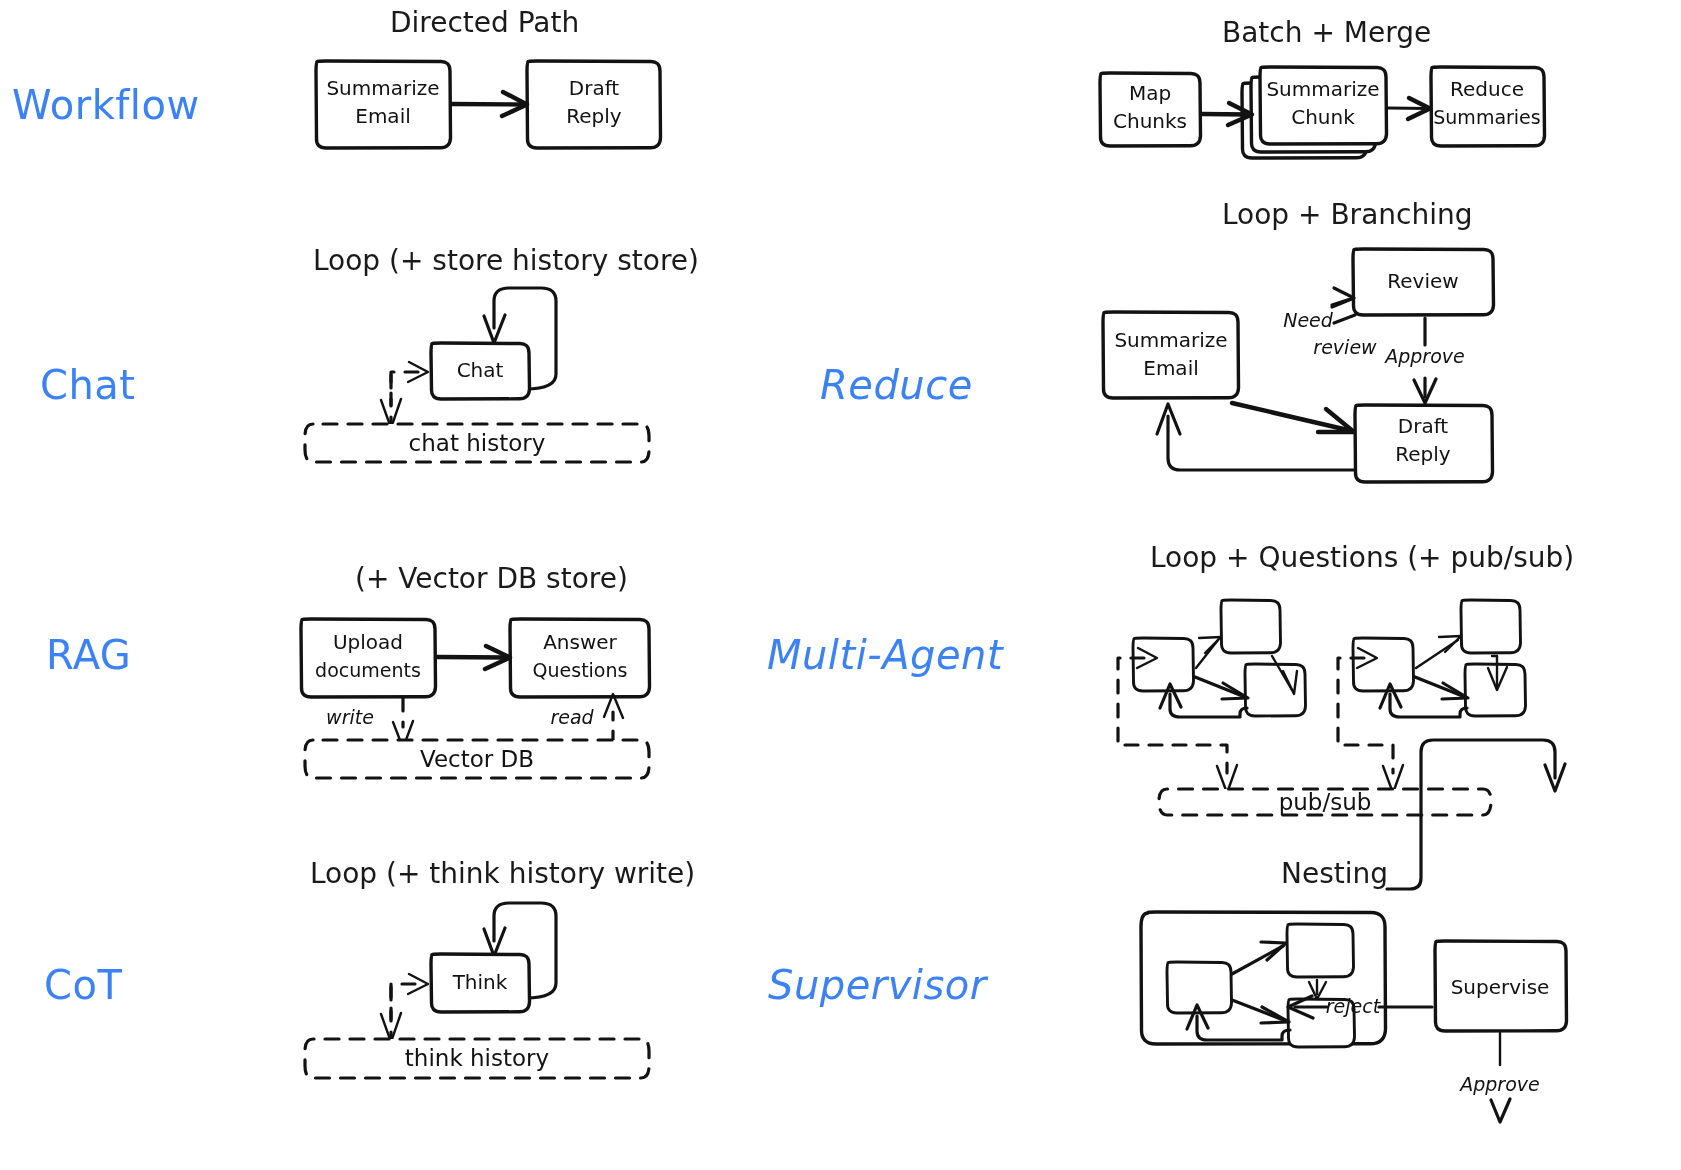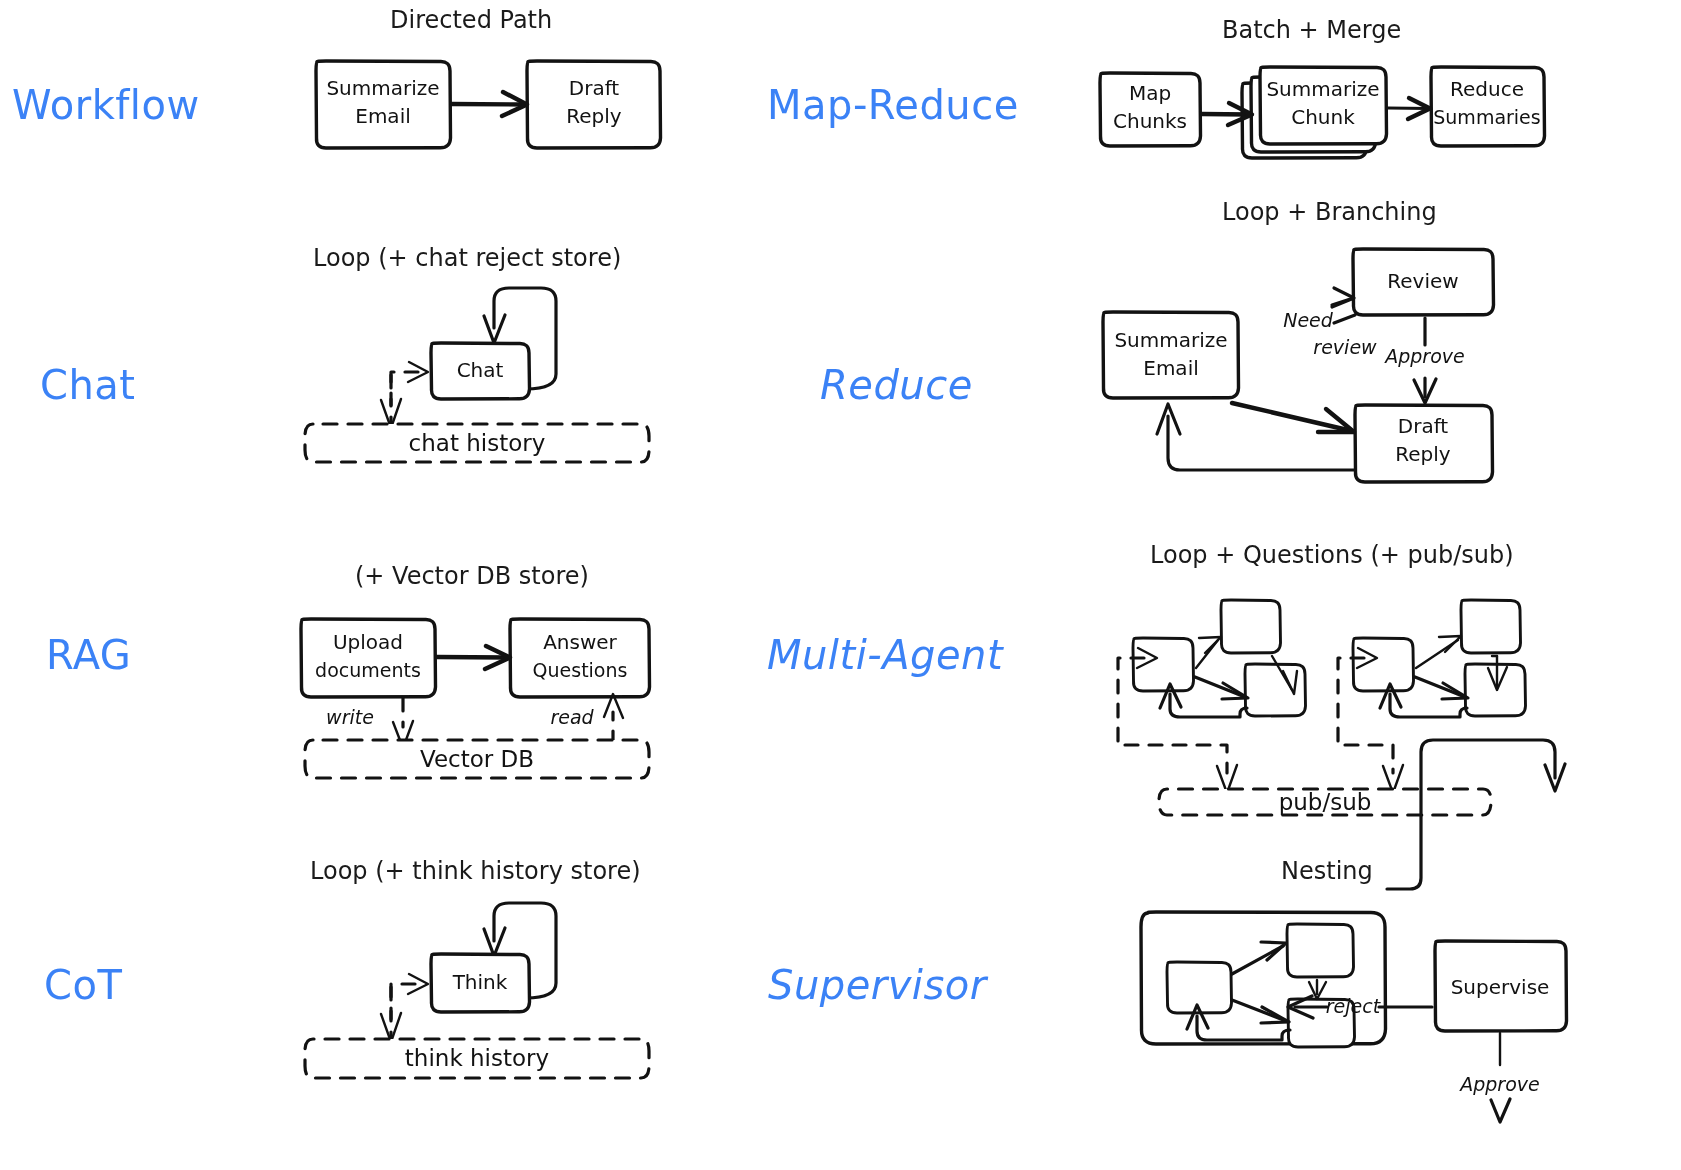--- a/index.html
+++ b/index.html
@@ -4,21 +4,21 @@
 <style>
   html,body{margin:0;padding:0;background:#fff;}
   body{width:1681px;height:1170px;position:relative;overflow:hidden;
        font-family:"DejaVu Sans",sans-serif;color:#1a1a1a;}
   .canvas{position:absolute;inset:0;}
   svg{position:absolute;top:0;left:0;width:1681px;height:1170px;overflow:visible;}
   .row-label{position:absolute;font-family:"DejaVu Sans",sans-serif;
              font-size:40px;font-weight:500;color:#3b82f6;letter-spacing:.5px;
              white-space:nowrap;}
   .row-label.ital{font-style:italic;}
-  .cap{position:absolute;font-size:24px;color:#1a1a1a;white-space:nowrap;
+  .cap{position:absolute;font-size:28px;color:#1a1a1a;white-space:nowrap;
        font-family:"DejaVu Sans",sans-serif;}
   .nodetext{font-size:20px;fill:#121212;font-family:"DejaVu Sans",sans-serif;}
   .nodetext.sm{font-size:19px;}
   .edgelabel{font-size:19px;fill:#121212;font-style:italic;
              font-family:"DejaVu Sans",sans-serif;}
   .storetext{font-size:23px;fill:#121212;font-family:"DejaVu Sans",sans-serif;}
   .stroke{fill:#fff;stroke:#121212;stroke-width:3.4;stroke-linecap:round;stroke-linejoin:round;}
   .strokeT{fill:#fff;stroke:#121212;stroke-width:2.9;stroke-linecap:round;stroke-linejoin:round;}
   .line{fill:none;stroke:#121212;stroke-width:3.2;stroke-linecap:round;stroke-linejoin:round;}
   .linethin{fill:none;stroke:#121212;stroke-width:2.4;stroke-linecap:round;stroke-linejoin:round;}
@@ -27,35 +27,34 @@
         stroke-linejoin:round;stroke-dasharray:13 11;}
   .dashbox{fill:#fff;stroke:#121212;stroke-width:3.2;stroke-linecap:round;
            stroke-linejoin:round;stroke-dasharray:14 11;}
 </style>
 </head>
 <body>
 
 <div class="canvas">
 
   <div class="row-label" style="left:12px;top:82px;">Workflow</div>
-  <div class="row-label" style="left:767px;top:82px;">Map-Reduce</div>
   <div class="row-label" style="left:40px;top:362px;">Chat</div>
   <div class="row-label ital" style="left:820px;top:362px;">Reduce</div>
   <div class="row-label" style="left:46px;top:632px;text-align:right;">RAG</div>
   <div class="row-label ital" style="left:767px;top:632px;">Multi-Agent</div>
   <div class="row-label" style="left:44px;top:962px;text-align:center;">CoT</div>
   <div class="row-label ital" style="left:768px;top:962px;">Supervisor</div>
 
   <div class="cap" style="left:390px;top:6px;">Directed Path</div>
   <div class="cap" style="left:1222px;top:16px;">Batch + Merge</div>
-  <div class="cap" style="left:313px;top:244px;">Loop (+ chat reject store)</div>
+  <div class="cap" style="left:313px;top:244px;">Loop (+ store history store)</div>
   <div class="cap" style="left:1222px;top:198px;">Loop + Branching</div>
   <div class="cap" style="left:355px;top:562px;">(+ Vector DB store)</div>
   <div class="cap" style="left:1150px;top:541px;">Loop + Questions (+ pub/sub)</div>
-  <div class="cap" style="left:310px;top:857px;">Loop (+ think history store)</div>
+  <div class="cap" style="left:310px;top:857px;">Loop (+ think history write)</div>
   <div class="cap" style="left:1281px;top:857px;">Nesting</div>
 
   <svg viewBox="0 0 1681 1170">
     <defs>
       <style>
         text{ dominant-baseline:middle; text-anchor:middle; }
       </style>
     </defs>
 
     <g>

